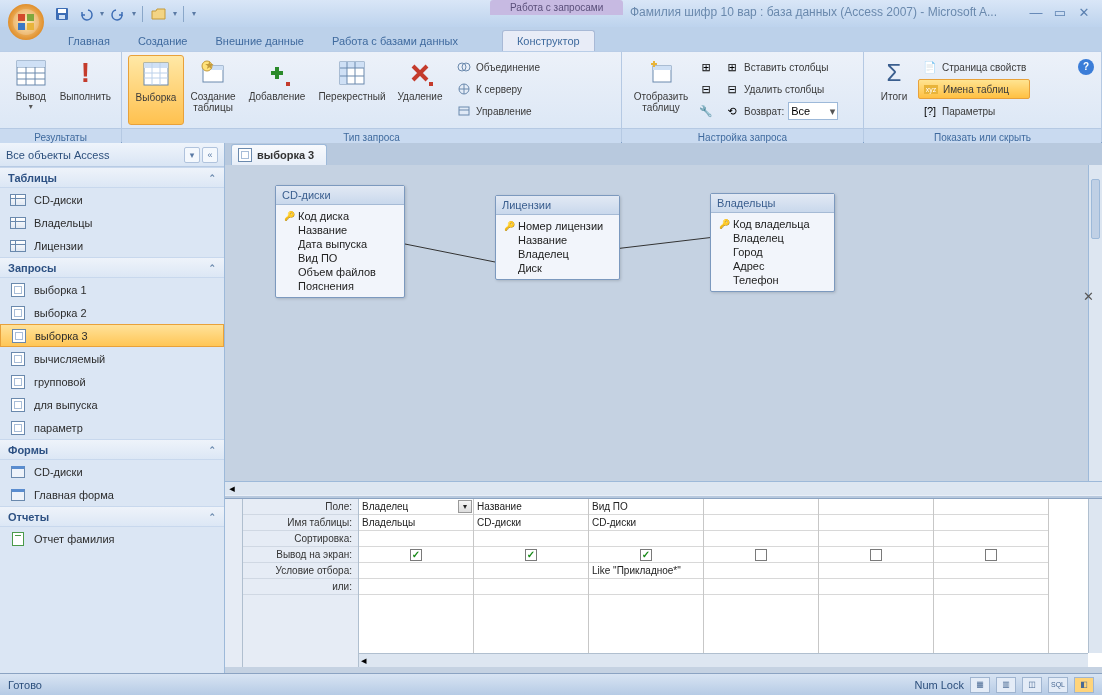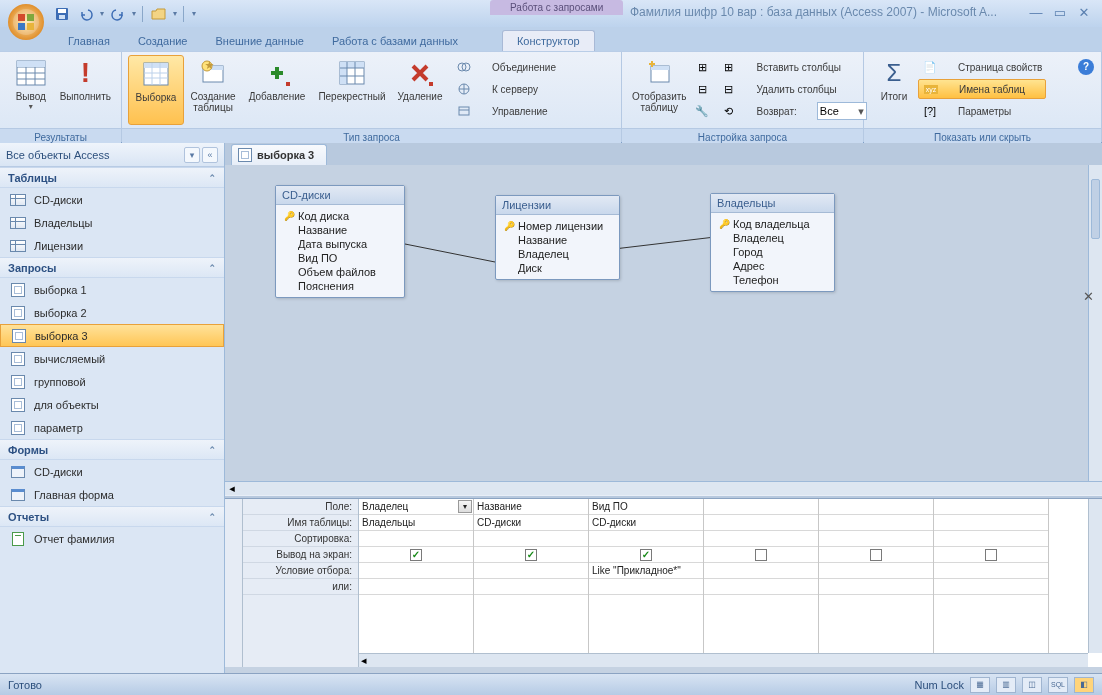--- a/index.html
+++ b/index.html
@@ -25,21 +25,21 @@
 .rtab.context { background:#e8ecf7; border:1px solid #a8b9d6; border-bottom:none; border-radius:3px 3px 0 0; }
 .ribbon { height:92px; background:linear-gradient(#ecf1f9,#dae6f5); border-top:1px solid #b9cde7; border-bottom:1px solid #7f9fc7; display:flex; }
 .rgroup { border-right:1px solid #b5c9e3; display:flex; flex-direction:column; position:relative; }
 .rgroup-body { flex:1; display:flex; align-items:flex-start; padding:3px 6px; }
 .rgroup-label { height:17px; background:#c9daf0; color:#3f6a9e; text-align:center; font-size:10px; line-height:17px; border-top:1px solid #b5c9e3;}
 .big-btn { display:flex; flex-direction:column; align-items:center; justify-content:flex-start; padding:2px 4px; cursor:pointer; width:60px; height:70px;}
 .big-btn.sel { background:linear-gradient(#ffe8a6,#ffc14f); border:1px solid #e8a13a; border-radius:3px;}
 .big-btn .ic { width:32px; height:32px; margin-bottom:2px; display:flex; align-items:center; justify-content:center;}
 .big-btn .lbl { text-align:center; font-size:10px; color:#3a3a3a; line-height:11px;}
 .small-btn-col { display:flex; flex-direction:column; gap:2px; padding-top:2px;}
-.small-btn { display:flex; align-items:center; gap:20px; padding:1px 4px; cursor:pointer; height:20px;}
+.small-btn { display:flex; align-items:center; gap:4px; padding:1px 4px; cursor:pointer; height:20px;}
 .small-btn.sel { background:linear-gradient(#ffe491,#ffc042); border:1px solid #e8a13a; border-radius:2px;}
 .small-btn .ic { width:16px; height:16px; display:flex; align-items:center; justify-content:center;}
 .small-btn .lbl { font-size:10px; color:#3a3a3a;}
 .combo { height:18px; border:1px solid #9db9d9; background:#fff; display:inline-flex; align-items:center; padding:0 2px; font-size:10px; min-width:50px; justify-content:space-between;}
 .combo .dd { color:#555; margin-left:2px;}
 
 
 .main { position:absolute; top:143px; left:0; right:0; bottom:22px; display:flex; }
 
 
@@ -436,21 +436,21 @@
         <div class="nav-item">
           <span class="ic">
             <div class="i-query"></div>
           </span>
           <span>групповой</span>
         </div>
         <div class="nav-item">
           <span class="ic">
             <div class="i-query"></div>
           </span>
-          <span>для объекты</span>
+          <span>для выпуска</span>
         </div>
         <div class="nav-item">
           <span class="ic">
             <div class="i-query"></div>
           </span>
           <span>параметр</span>
         </div>
       </div>
     <div class="nav-group-h">
         <span>Формы</span>

